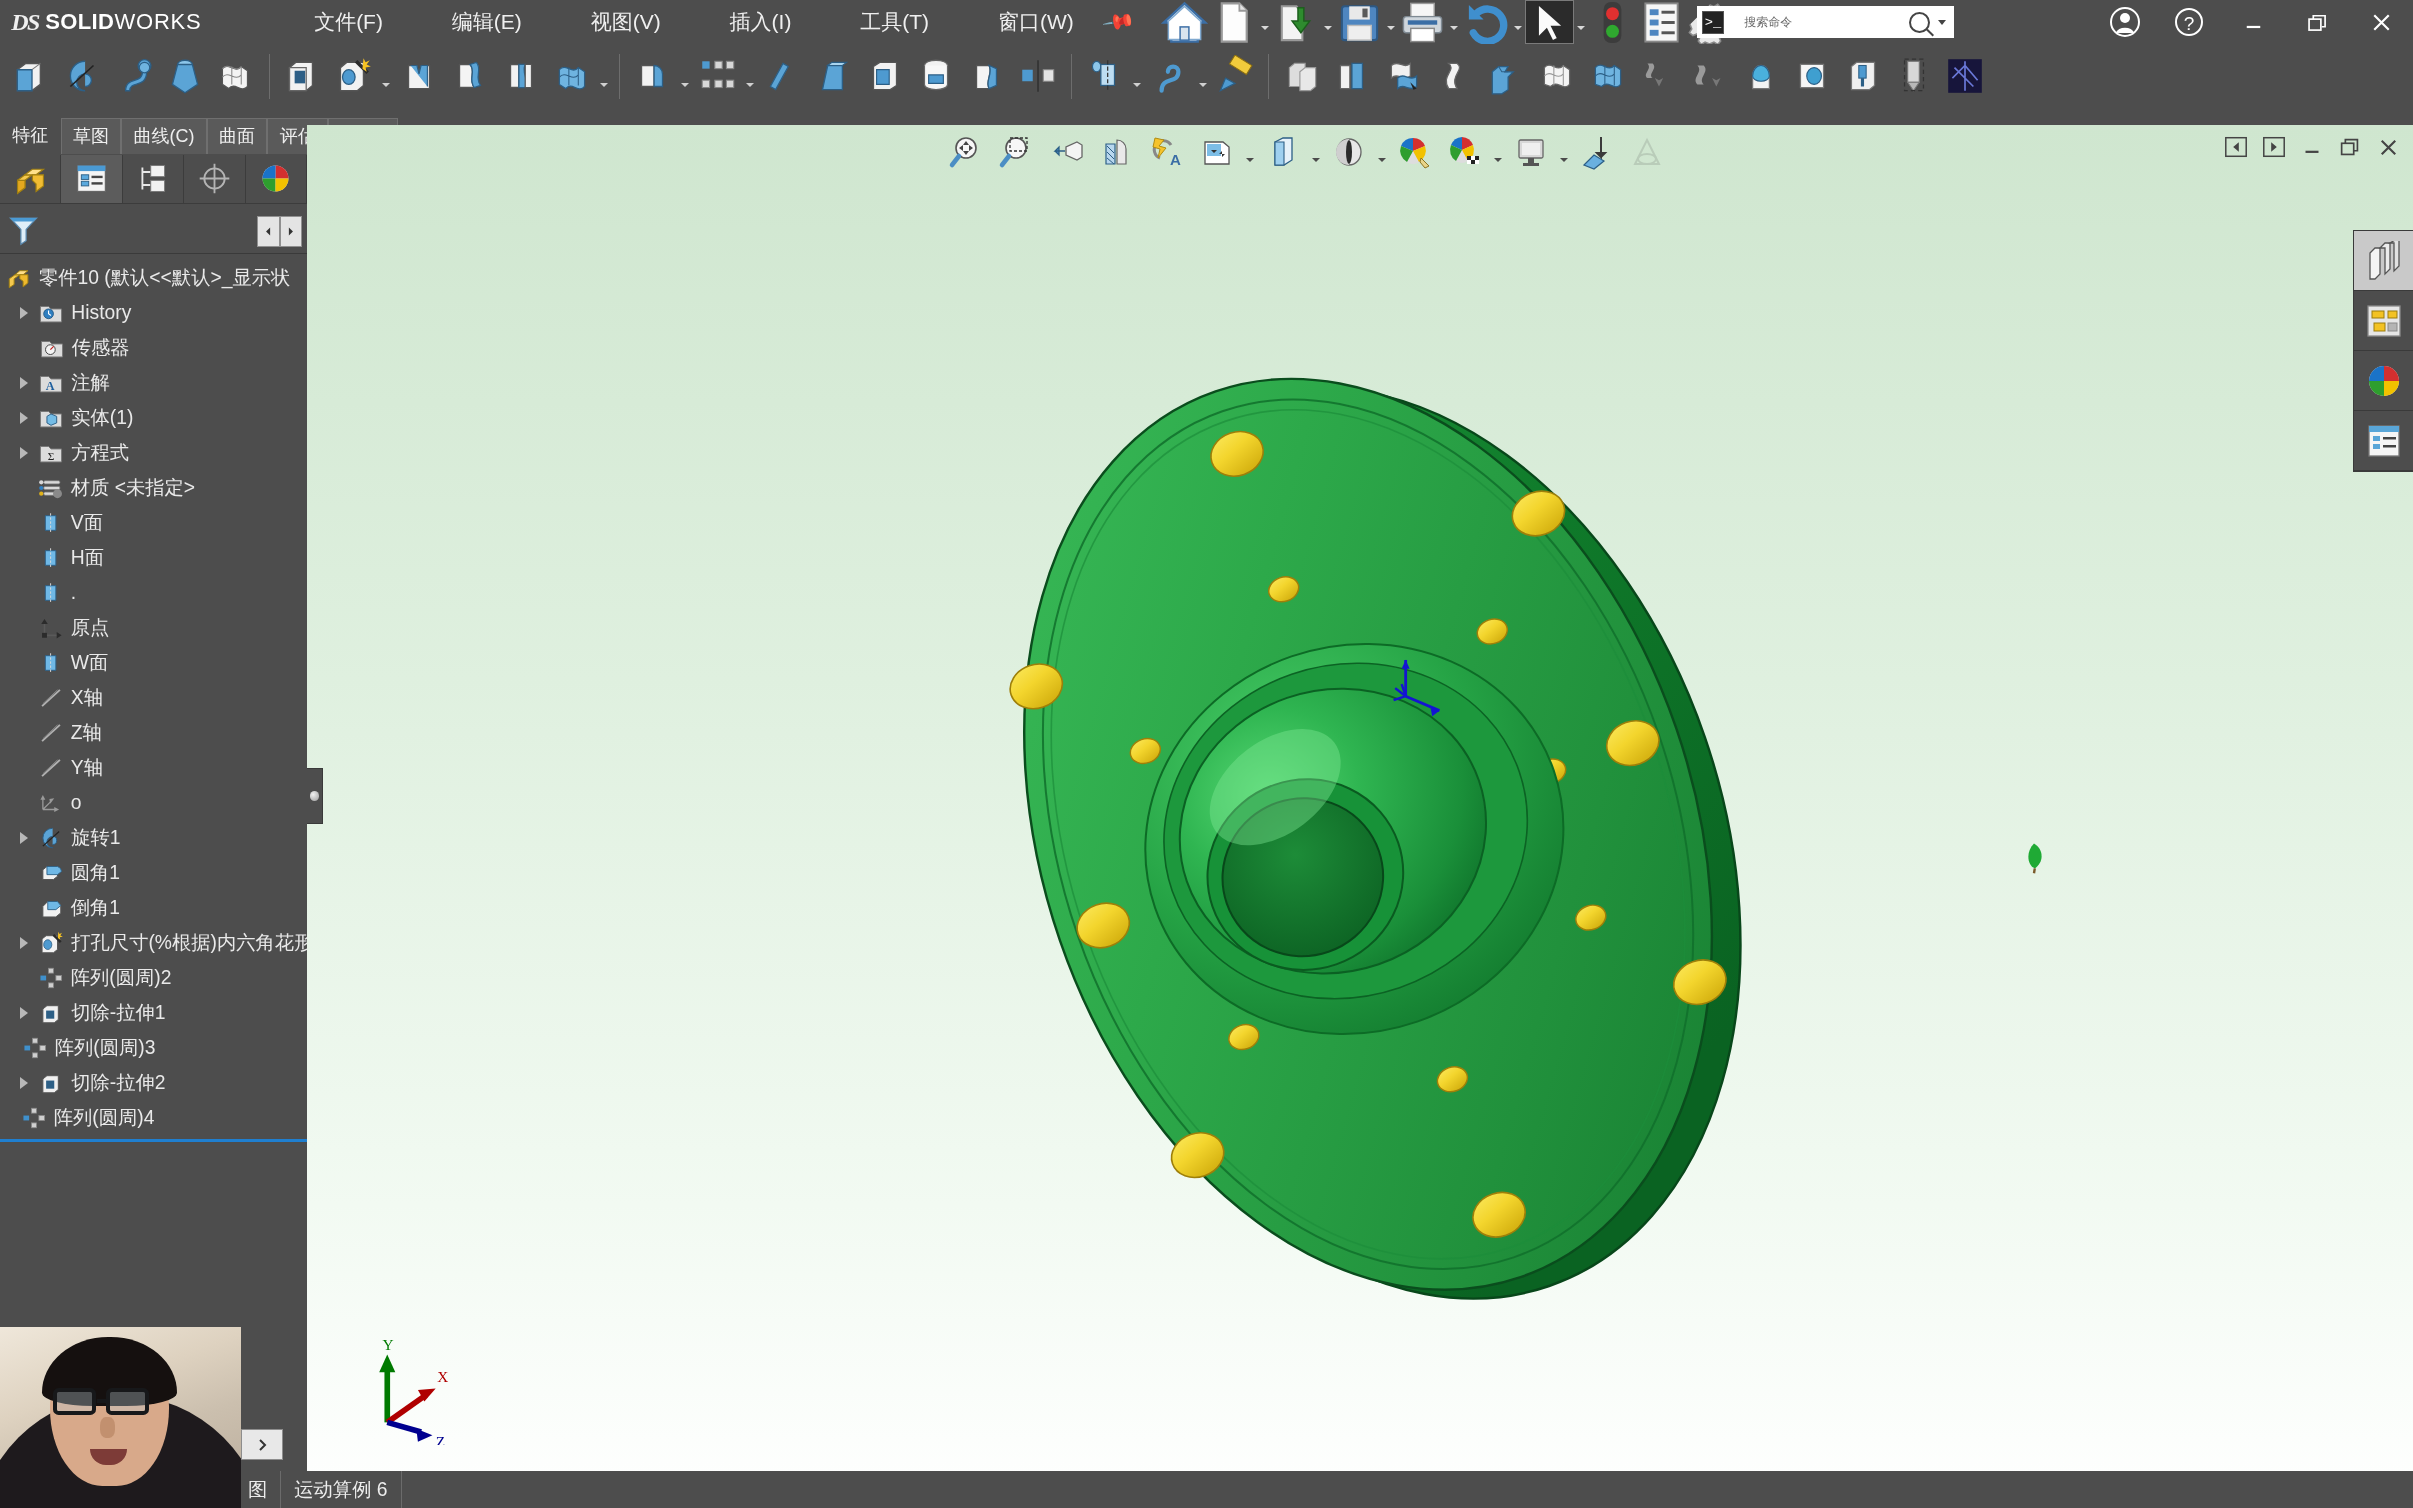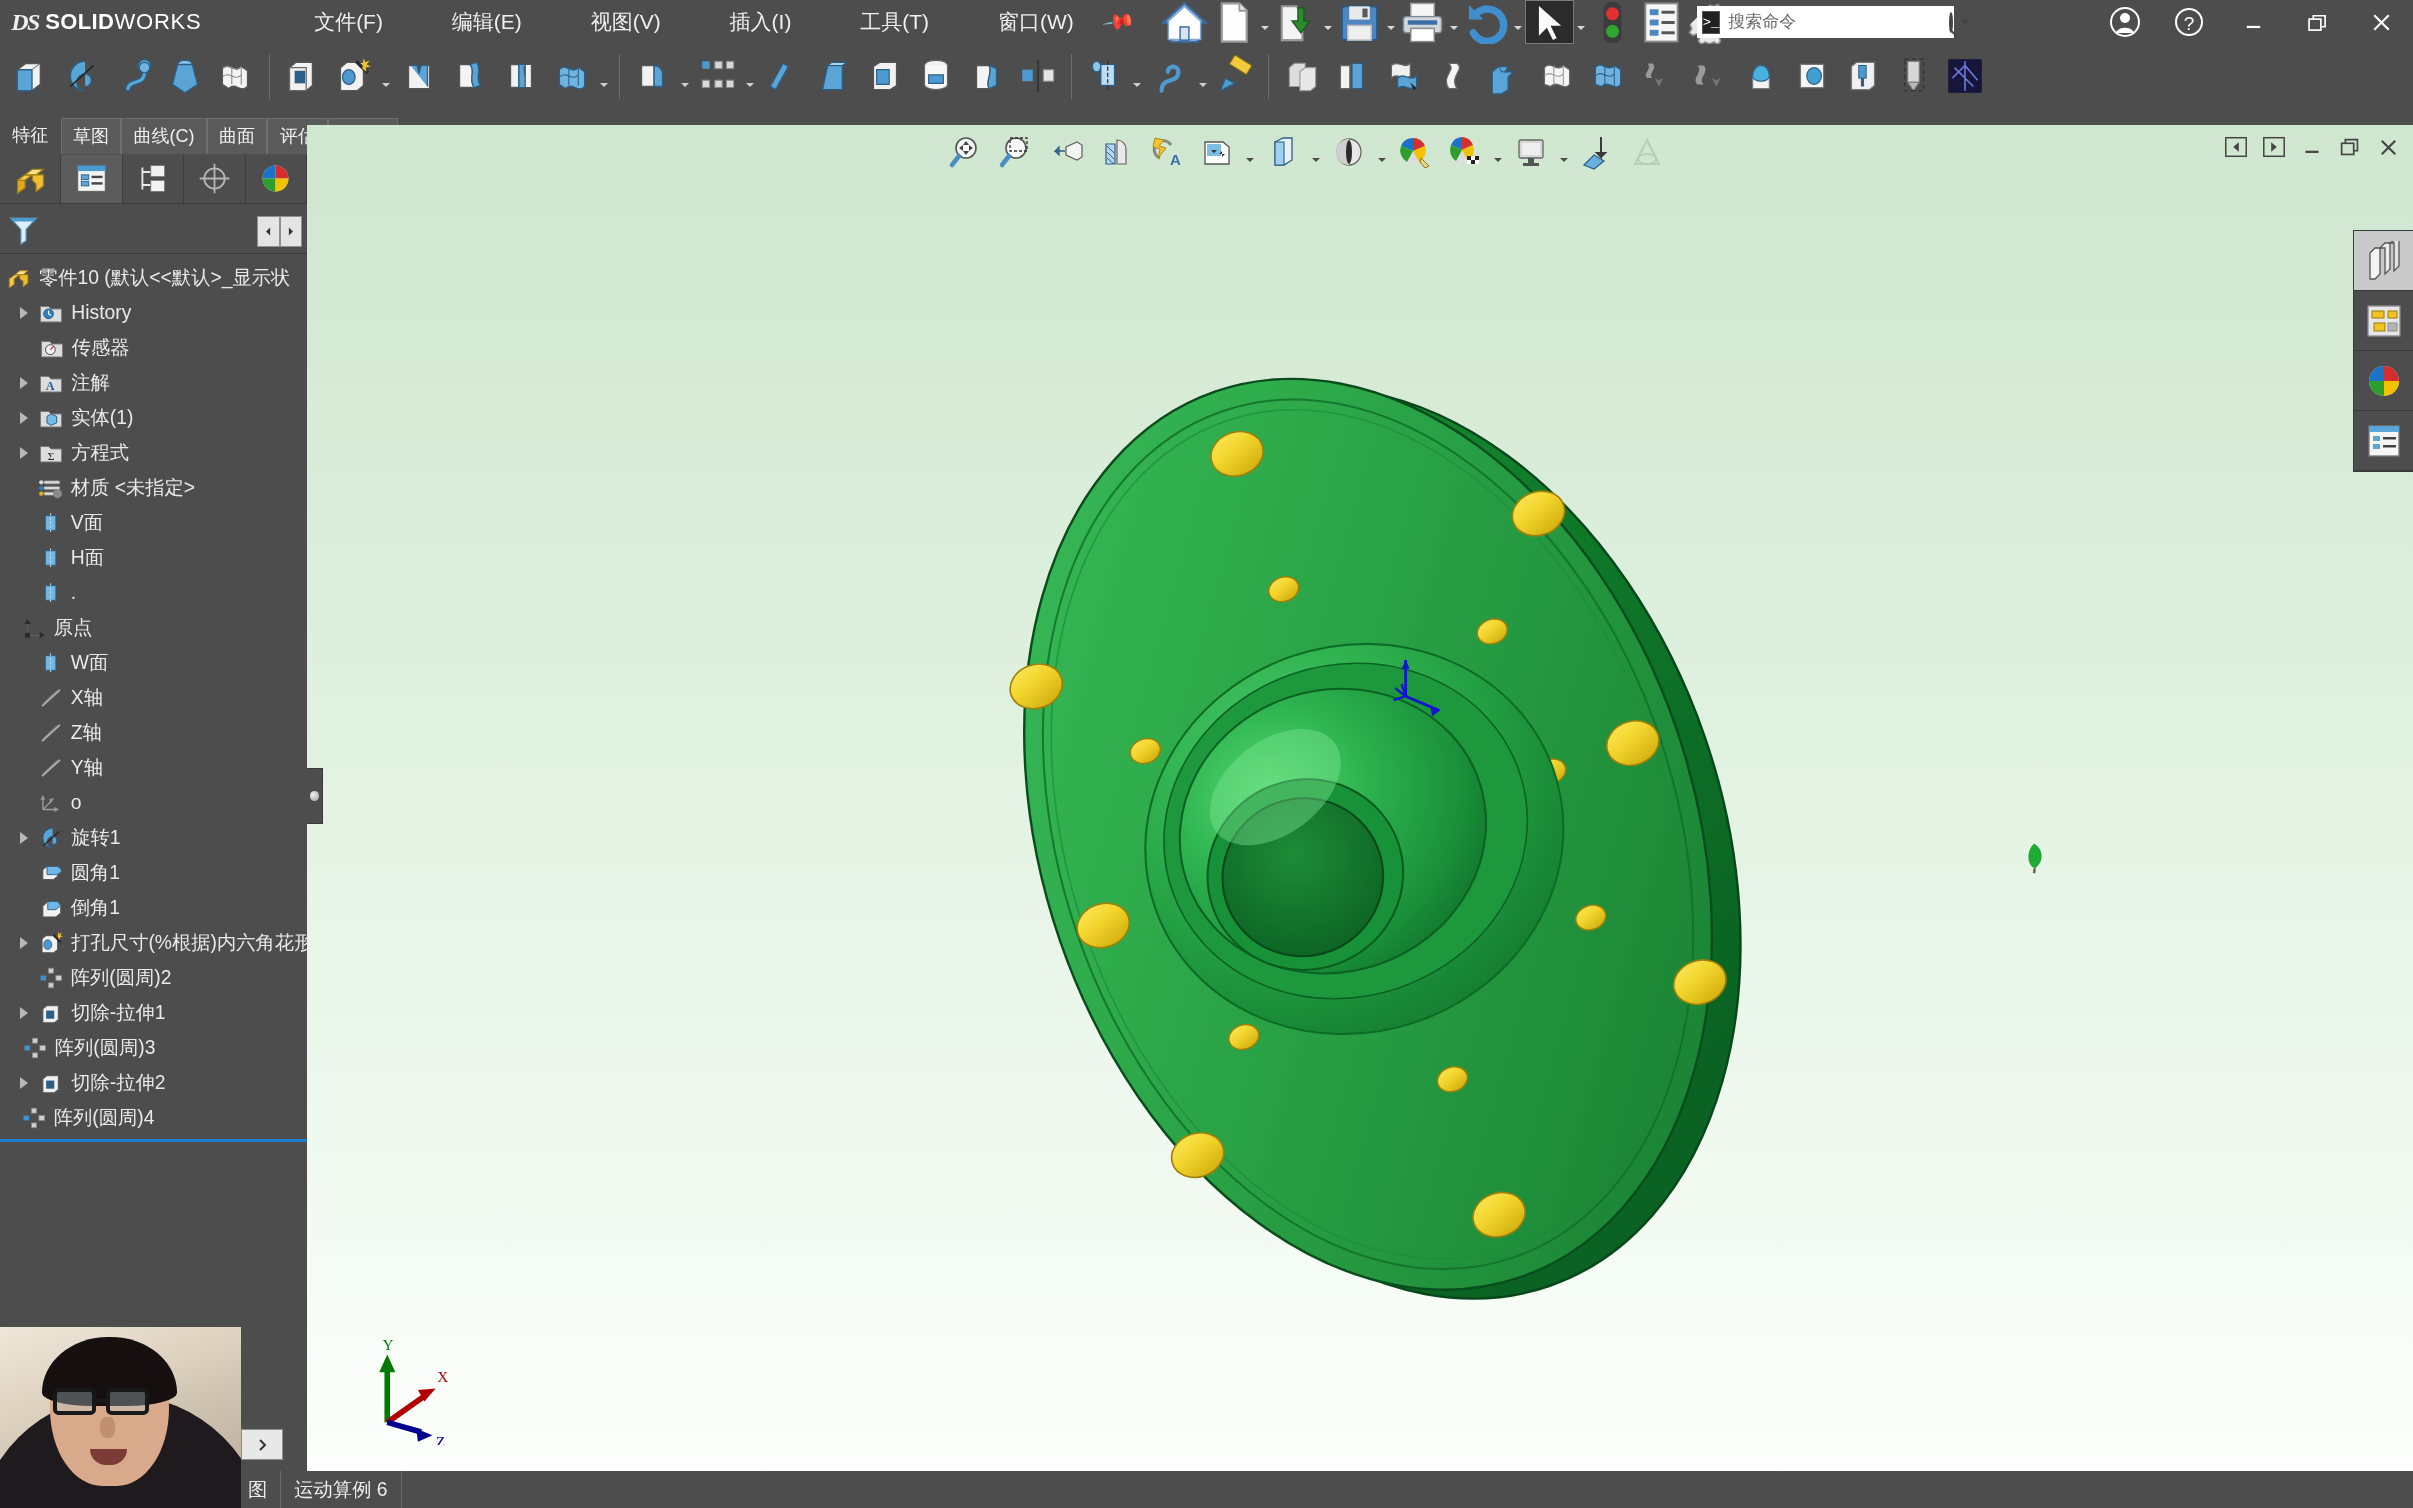--- a/index.html
+++ b/index.html
@@ -29,21 +29,21 @@
                   border-top:4.8px solid #d8d8d8; }
 
   .doc-title { color:#e8e8e8; font-size:20px; margin-left:32px; white-space:nowrap; }
 
   
   .searchwrap { position:absolute; left:1697px; top:6.4px; width:257px; height:32px;
                 background:#fff; display:flex; align-items:center; padding:0 4.8px; }
   .search-cmd-ico { width:22.5px; height:22.5px; background:#222; color:#fff; font-size:13.7px;
                     display:flex; align-items:center; justify-content:center; font-family:"Liberation Mono",monospace;
                     border:1.6px solid #555; }
-  .search-input { border:0; outline:0; flex:1; font-size:17px; color:#333; margin-left:8px;
+  .search-input { border:0; outline:0; flex:1; font-size:12px; color:#333; margin-left:20px;
                   font-family:"Liberation Sans",sans-serif; background:transparent; }
   .search-input::placeholder { color:#6b6b6b; }
   .mag { width:21px; height:21px; border:2.4px solid #444; border-radius:50%; position:relative; }
   .mag::after { content:""; position:absolute; width:2.4px; height:8.8px; background:#444;
                 right:-3.2px; bottom:-6.4px; transform:rotate(-45deg); }
   .scaret { margin-left:8px; margin-right:3.2px; border-left:4.8px solid transparent;
             border-right:4.8px solid transparent; border-top:5.6px solid #444; }
 
   .winctl { position:absolute; right:0; top:0; height:44px; display:flex; align-items:center; }
   .wbtn { width:64px; height:44px; display:flex; align-items:center; justify-content:center;
@@ -1004,21 +1004,21 @@
     <div class="trow" style="padding-left:35px">
       <span class="tico">
           <svg viewBox="0 0 32 32">
             <path d="M9 7 h13 v18 H9 Z" fill="#6fb8e6" stroke="#2c5f86" stroke-width="1.2"></path>
             <path d="M15.5 4 v24" stroke="#d8d8d8" stroke-width="1.2" stroke-dasharray="3 2"></path>
           </svg>
         </span>
       <span class="tlabel">.</span>
     </div>
 
-    <div class="trow" style="padding-left:18px">
+    <div class="trow" style="padding-left:35px">
       <span class="tico">
           <svg viewBox="0 0 32 32">
             <path d="M8 25 V9 M8 25 H25" stroke="#5a5a5a" stroke-width="2"></path>
             <path d="M8 5 l-4 6 h8 Z" fill="#2b2b2b"></path>
             <path d="M29 25 l-6 -4 v8 Z" fill="#2b2b2b"></path>
             <rect x="5" y="22" width="6" height="6" fill="#2b2b2b"></rect>
           </svg>
         </span>
       <span class="tlabel">原点</span>
     </div>

